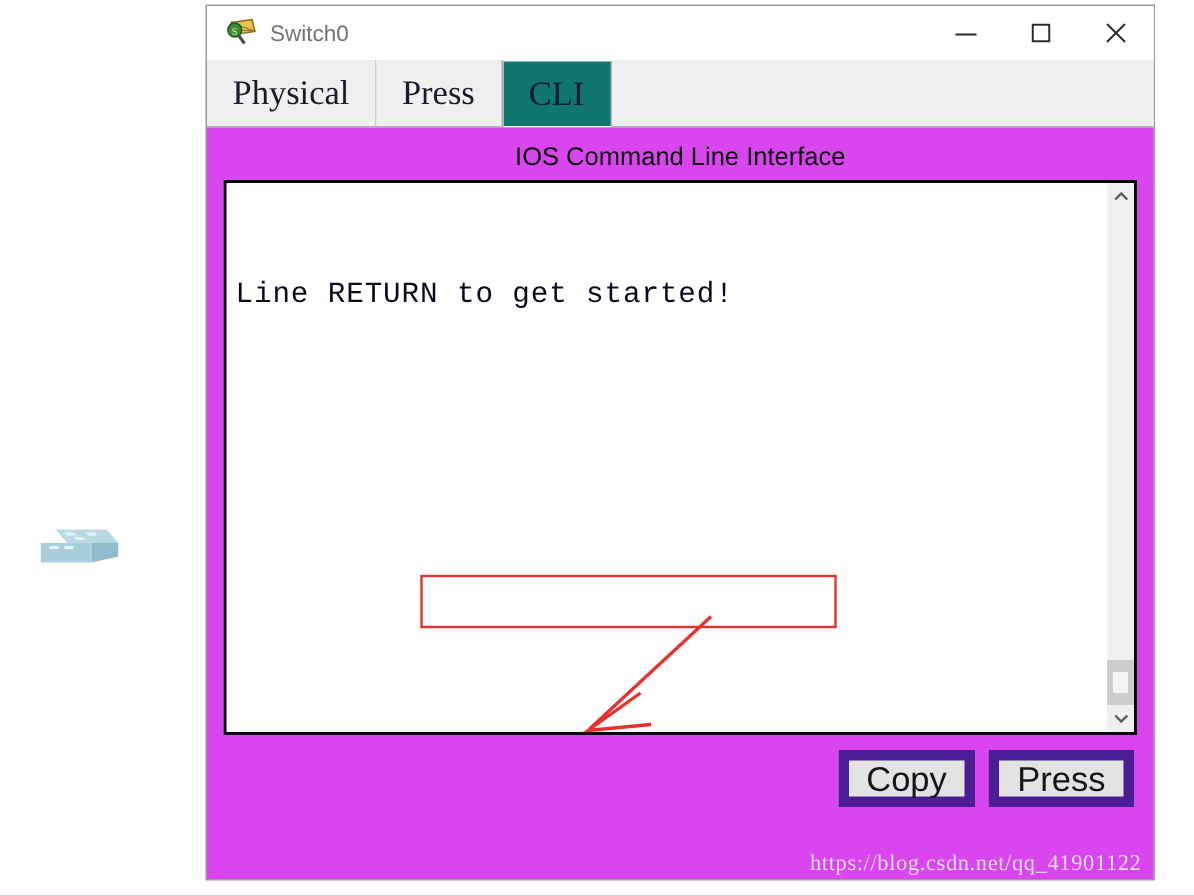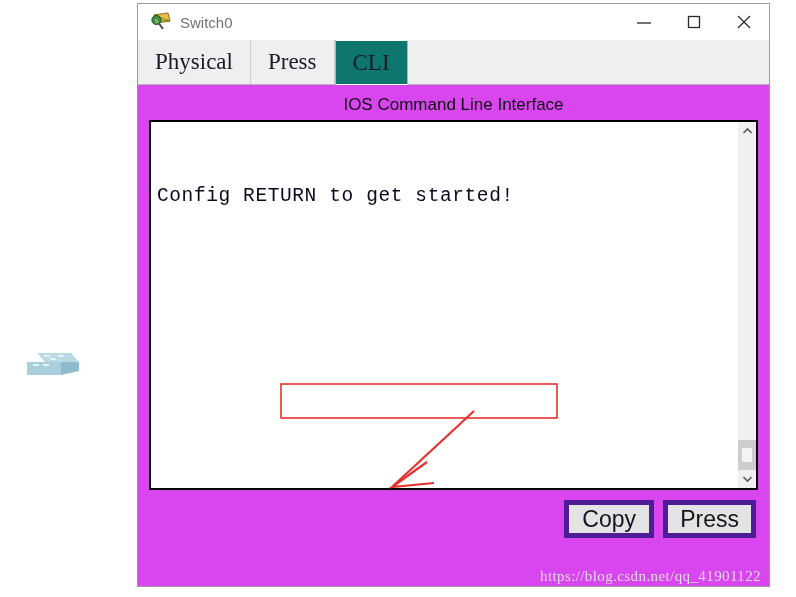--- a/index.html
+++ b/index.html
@@ -208,21 +208,21 @@
     position: absolute;
     right: 13px;
     top: 415px;
     display: flex;
     gap: 9px;
   }
   .action-btn {
     min-width: 90px;
     height: 38px;
     background: #e3e3e3;
-    border: 5px solid #4c1d95;
+    border: 7px solid #4c1d95;
     font-size: 23px;
     color: #14141e;
     font-family: "Liberation Sans", sans-serif;
     display: flex;
     align-items: center;
     justify-content: center;
     padding: 0 12px;
     box-sizing: border-box;
     cursor: default;
   }
@@ -309,21 +309,21 @@
       <span>CLI</span>
     </div>
     <div id="tab-filler"></div>
   </div>
 
   <div id="content">
     <div id="panel-heading">IOS Command Line Interface</div>
 
     <div id="terminal-wrap">
       <div id="terminal-text">
-        <div class="line">Config RETURN to get started!</div>
+        <div class="line">Line RETURN to get started!</div>
         <div class="line blank"></div>
         <div class="line blank"></div>
         <div class="line blank"></div>
         
         
         
         
         
         
         

